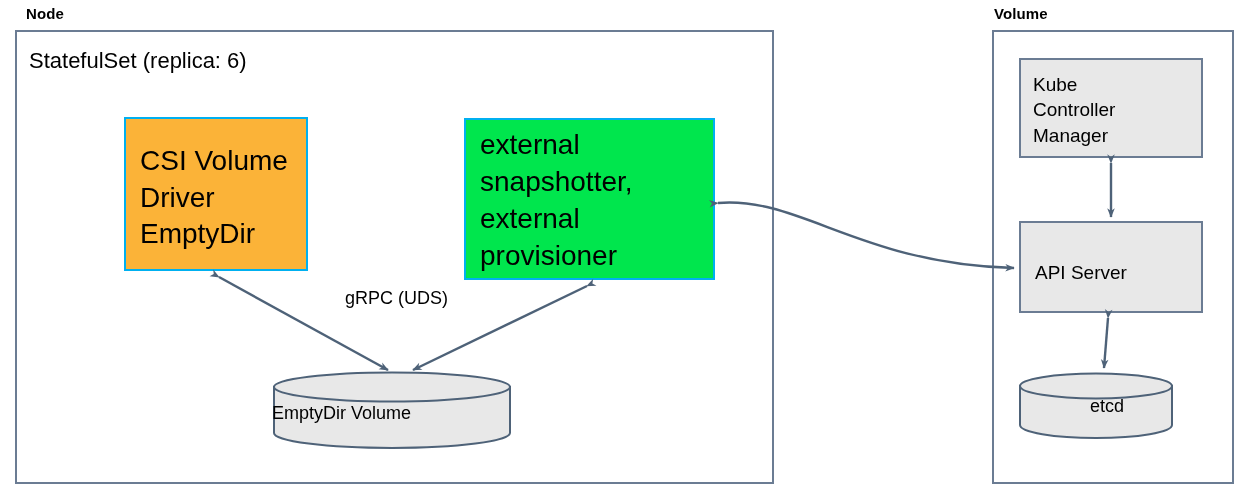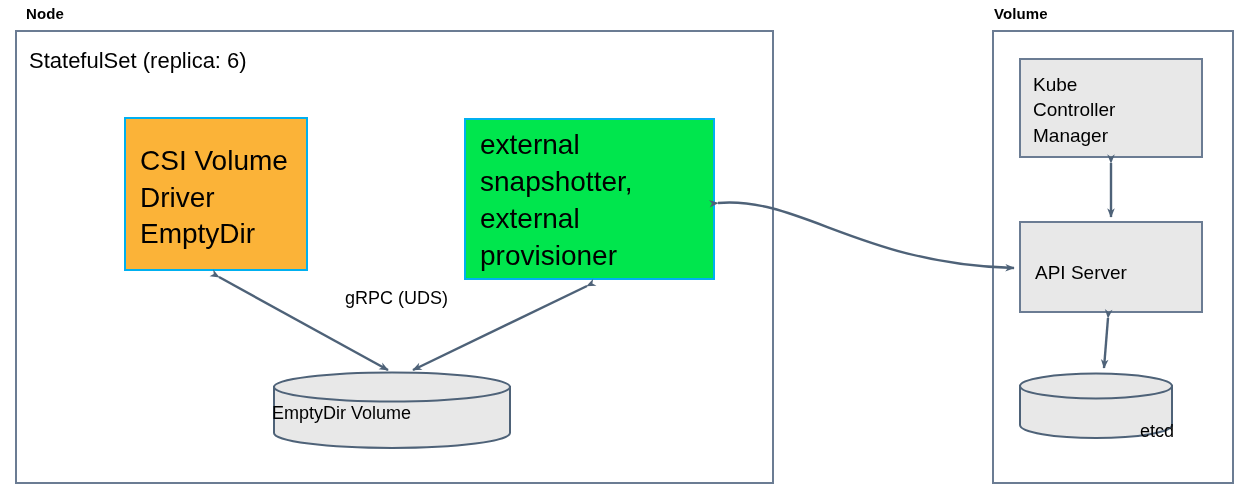--- a/index.html
+++ b/index.html
@@ -147,21 +147,21 @@
 
   <div class="abs node-box box-gray" style="left:1019px; top:221px; width:184px; height:92px; justify-content:center; padding:12px 8px 0 14px;">
     <div class="line">API Server</div>
   </div>
 
   <div class="abs cylinder" style="left:1018px; top:372px; width:156px; height:68px;">
     <svg width="156" height="68" viewBox="0 0 156 68">
       <path d="M2,14 L2,53 A 76,13 0 0 0 154,53 L154,14 Z" fill="#E8E8E8" stroke="#4E6278" stroke-width="2"></path>
       <ellipse cx="78" cy="14" rx="76" ry="12.5" fill="#E8E8E8" stroke="#4E6278" stroke-width="2"></ellipse>
     </svg>
-    <div class="cyl-label" style="top:24px; text-align:right; padding-left:22px; box-sizing:border-box;margin-top:25px;">etcd</div>
+    <div class="cyl-label" style="top:24px; text-align:center; padding-left:22px; box-sizing:border-box;">etcd</div>
   </div>
 
   <svg id="edges" viewBox="0 0 1250 496">
     <defs>
       <marker id="ah" markerWidth="11" markerHeight="11" refX="9.2" refY="4" orient="auto" markerUnits="userSpaceOnUse">
         <path d="M0.5,0.2 L10,4 L0.5,7.8 L3.2,4 Z" fill="#4E6278"></path>
       </marker>
       <marker id="ah2" markerWidth="11" markerHeight="11" refX="9.2" refY="4" orient="auto" markerUnits="userSpaceOnUse">
         <path d="M0.5,0.2 L10,4 L0.5,7.8 L3.2,4 Z" fill="#4E6278"></path>
       </marker>

